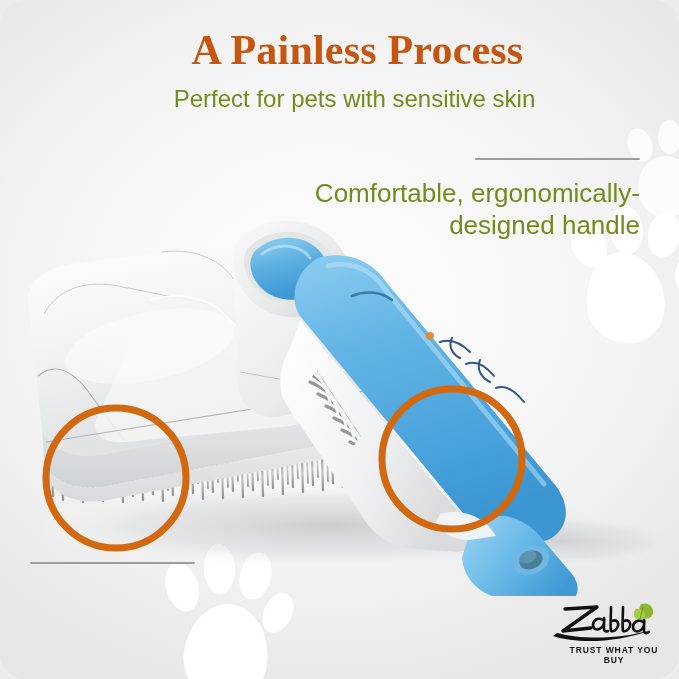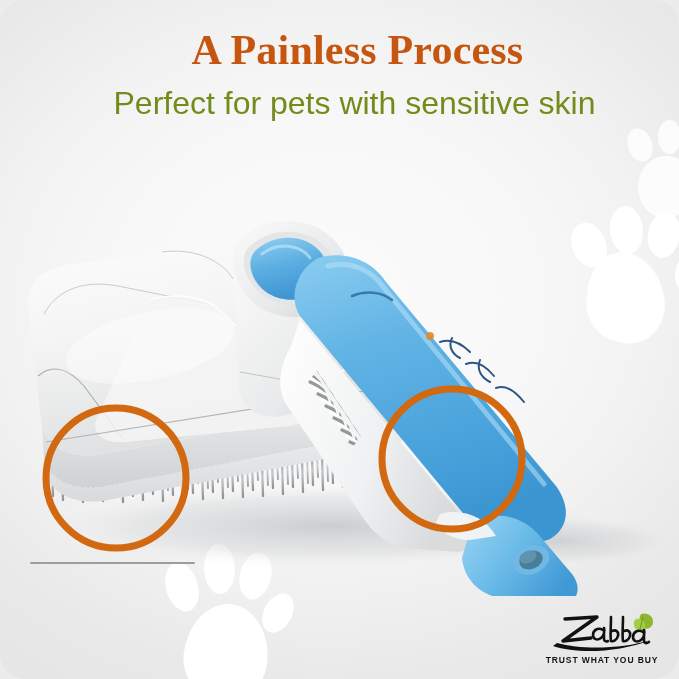--- a/index.html
+++ b/index.html
@@ -28,21 +28,21 @@
     font-weight:700;
     font-size:42px;
     letter-spacing:.2px;
     color:#c6560f;
     padding-left:36px;
     white-space:nowrap;
   }
   .subhead{
     position:absolute;left:0;right:0;top:85px;
     text-align:center;
-    font-size:32px;
+    font-size:24px;
     color:#728c1c;
     padding-left:30px;
     white-space:nowrap;
   }
 
   .callout{position:absolute;}
   .rule{height:2px;background:#9d9d9d;border-radius:1px;}
   .callout-text{
     font-size:26px;line-height:1.22;color:#728c1c;
     white-space:pre-line;
@@ -55,21 +55,21 @@
   #callout-bristles .rule{width:165px;margin:0 auto 16px 0;}
 
   
   #product{position:absolute;left:0;top:196px;width:679px;height:400px;}
 
   
   #logo{position:absolute;right:18px;bottom:14px;width:118px;text-align:center;}
   #logo .brand{display:block;height:44px;}
   #logo .tagline{
     display:block;margin-top:1px;
-    font-size:8.5px;font-weight:700;letter-spacing:.9px;color:#131313;
+    font-size:8.5px;font-weight:700;letter-spacing:.9px;color:#131313;margin-left:24px;
   }
 </style>
 </head>
 <body>
 
 <div id="stage">
 
   <div class="paws">
 
     <div class="paw" style="left:572px;top:216px;width:130px;height:170px;">
@@ -339,20 +339,25 @@
                  M466,168 C476,164 486,170 494,180 M480,164 C476,174 482,182 490,186
                  M496,192 C506,188 516,196 524,206" fill="none" stroke="#19447a" stroke-width="2" stroke-linecap="round"></path>
         <circle cx="430" cy="140" r="4" fill="#e08a2a"></circle>
       </g>
     </g>
 
     <circle cx="116" cy="282" r="70" fill="none" stroke="#d2680f" stroke-width="7"></circle>
     <circle cx="452" cy="263" r="70" fill="none" stroke="#d2680f" stroke-width="7"></circle>
   </svg>
 
+  <div class="callout" id="callout-handle">
+    <div class="rule"></div>
+    <div class="callout-text">Comfortable, ergonomically-
+designed handle</div>
+  </div>
 
   <div class="callout" id="callout-bristles">
     <div class="rule"></div>
   </div>
 
   <div id="logo">
     <svg class="brand" viewBox="0 0 118 44" width="118" height="44" xmlns="http://www.w3.org/2000/svg">
 
       <g>
         <path d="M98,4 C105,2 110,6 110,12 C110,17 105,20 100,18 C96,16 95,9 98,4 Z" fill="#8db72e"></path>

